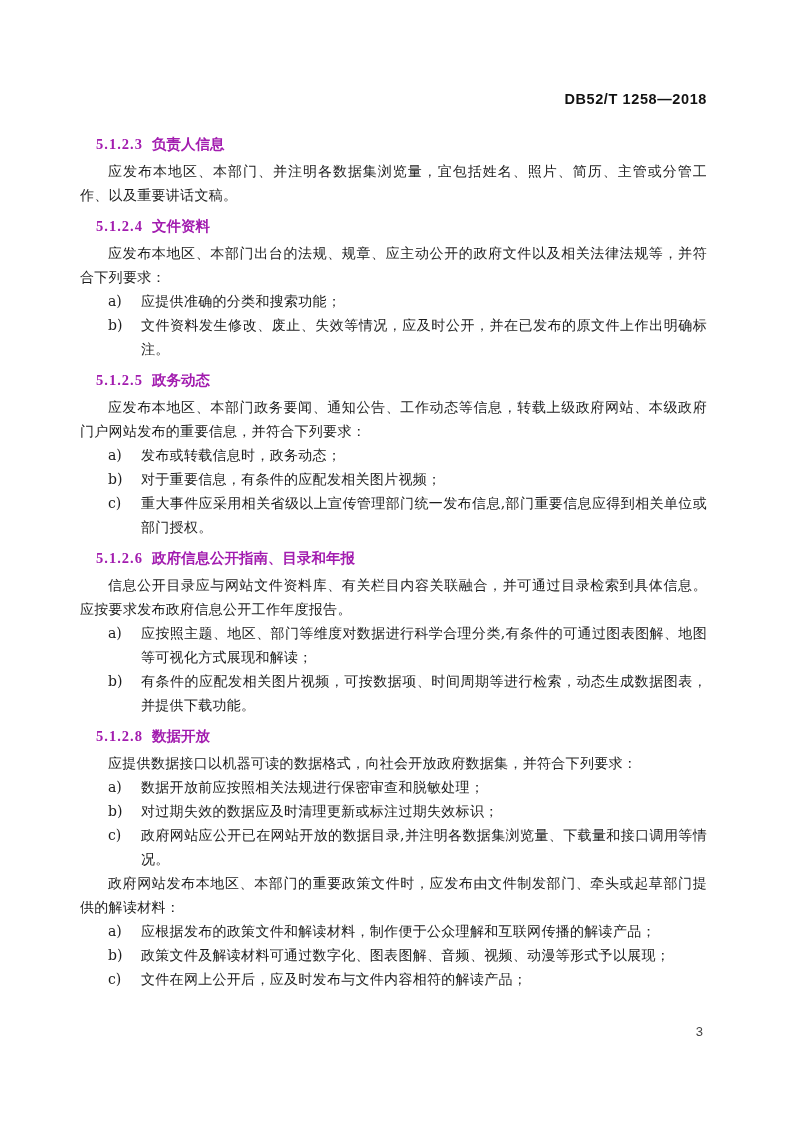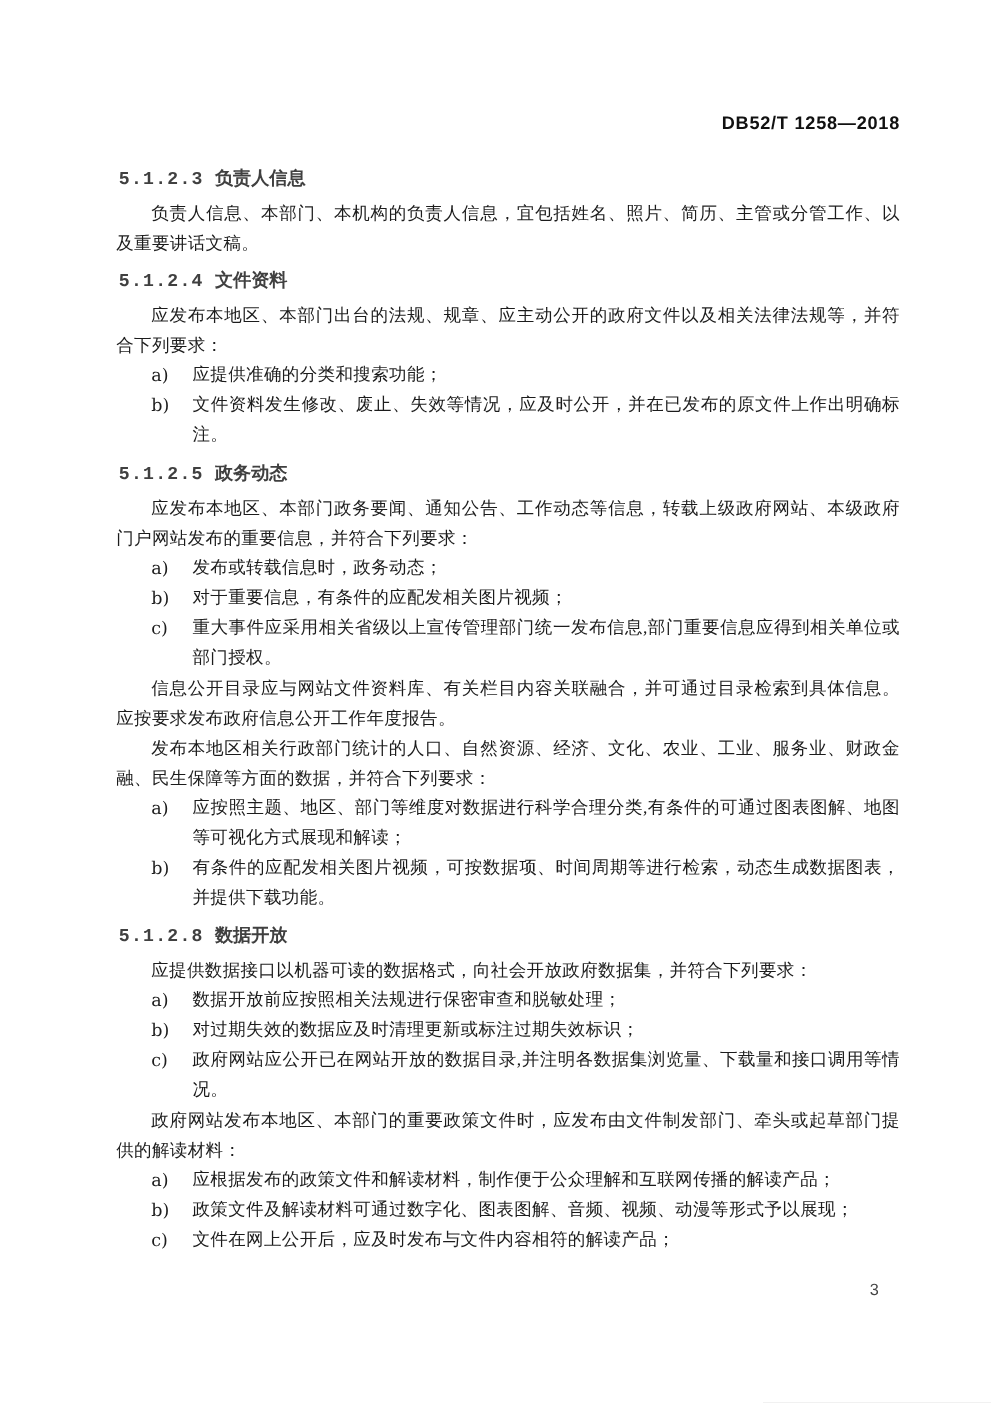--- a/index.html
+++ b/index.html
@@ -12,40 +12,40 @@
     width: 793px;
     height: 1122px;
     margin: 0 auto;
     background: #ffffff;
     color: #1c1c1c;
     font-family: "DejaVu Serif", serif;
     overflow: hidden;
   }
   .content {
     position: absolute;
-    left: 93px;
+    left: 80px;
     top: 88px;
     width: 627px;
   }
   .doc-header {
     text-align: right;
     font-family: "Liberation Sans", sans-serif;
     font-weight: bold;
     font-size: 14.5px;
     letter-spacing: 0.6px;
     line-height: 22px;
     color: #111111;
   }
   .section .heading {
-    font-family: Liberation Mono, monospace;
+    font-family: Liberation Serif, serif;
     font-weight: bold;
     font-size: 14.5px;
     line-height: 20px;
-    margin: 9px 0 5px 2px;
-    color: #404040;
+    margin: 9px 0 5px 16px;
+    color: #a21caf;
   }
   .section.first .heading {
     margin-top: 24px;
   }
   .heading .h-num {
     margin-right: 9px;
     letter-spacing: 1px;
   }
   .para {
     margin: 0;
@@ -66,21 +66,20 @@
     line-height: 24px;
   }
   .item-label {
     flex: 0 0 33px;
     width: 33px;
   }
   .item-text {
     flex: 1;
     text-align: justify;
     letter-spacing: 0.3px;
-    font-family: Liberation Serif, serif;
   }
   .page-number {
     position: absolute;
     top: 1024px;
     right: 90px;
     font-family: "Liberation Sans", sans-serif;
     font-size: 13px;
     color: #444444;
   }
 </style>
@@ -89,21 +88,21 @@
 
 <div class="page">
   <div class="content">
 
     <div class="doc-header">DB52/T 1258—2018</div>
 
     <div class="section first">
       <div class="heading">
         <span class="h-num">5.1.2.3</span><span class="h-title">负责人信息</span>
       </div>
-      <p class="para">负责人信息、本部门、本机构的负责人信息，宜包括姓名、照片、简历、主管或分管工作、以及重要讲话文稿。</p>
+      <p class="para">应发布本地区、本部门、并注明各数据集浏览量，宜包括姓名、照片、简历、主管或分管工作、以及重要讲话文稿。</p>
     </div>
 
     <div class="section">
       <div class="heading">
         <span class="h-num">5.1.2.4</span><span class="h-title">文件资料</span>
       </div>
       <p class="para">应发布本地区、本部门出台的法规、规章、应主动公开的政府文件以及相关法律法规等，并符合下列要求：</p>
       <div class="items">
         <div class="item">
           <span class="item-label">a)</span>
@@ -131,25 +130,27 @@
           <span class="item-text">对于重要信息，有条件的应配发相关图片视频；</span>
         </div>
         <div class="item">
           <span class="item-label">c)</span>
           <span class="item-text">重大事件应采用相关省级以上宣传管理部门统一发布信息,部门重要信息应得到相关单位或部门授权。</span>
         </div>
       </div>
     </div>
 
     <div class="section">
+      <div class="heading">
+        <span class="h-num">5.1.2.6</span><span class="h-title">政府信息公开指南、目录和年报</span>
+      </div>
       <p class="para">信息公开目录应与网站文件资料库、有关栏目内容关联融合，并可通过目录检索到具体信息。应按要求发布政府信息公开工作年度报告。</p>
     </div>
 
     <div class="section">
-      <p class="para">发布本地区相关行政部门统计的人口、自然资源、经济、文化、农业、工业、服务业、财政金融、民生保障等方面的数据，并符合下列要求：</p>
       <div class="items">
         <div class="item">
           <span class="item-label">a)</span>
           <span class="item-text">应按照主题、地区、部门等维度对数据进行科学合理分类,有条件的可通过图表图解、地图等可视化方式展现和解读；</span>
         </div>
         <div class="item">
           <span class="item-label">b)</span>
           <span class="item-text">有条件的应配发相关图片视频，可按数据项、时间周期等进行检索，动态生成数据图表，并提供下载功能。</span>
         </div>
       </div>

